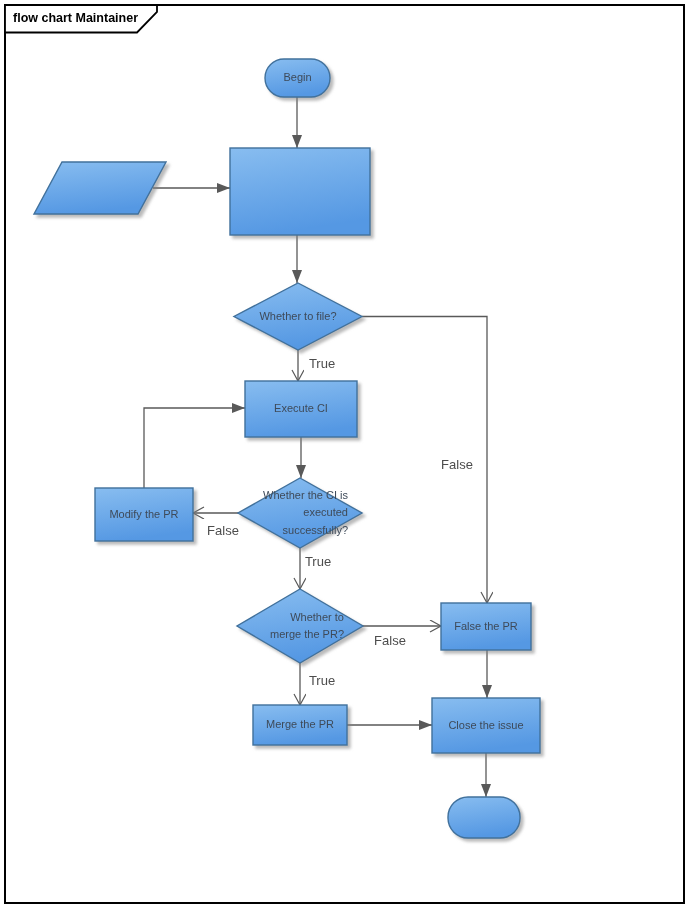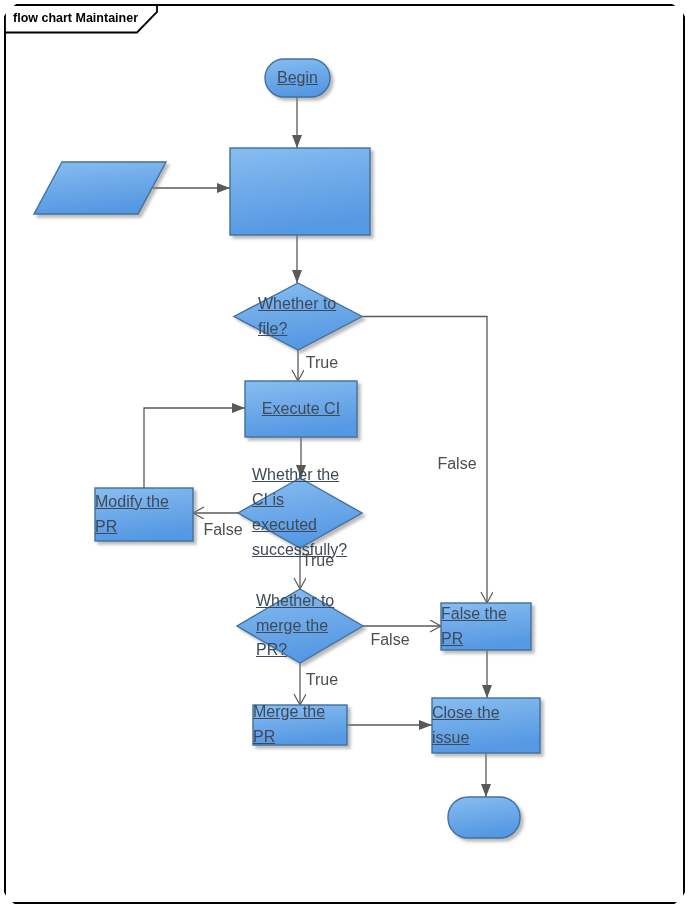--- a/index.html
+++ b/index.html
@@ -10,37 +10,35 @@
     --node-text:#3E4A59;
     --label-text:#4D4D4D;
   }
   html,body{margin:0;padding:0;background:#fff;}
   .stage{
     position:relative;
     width:689px;height:909px;
     background:#fff;
     font-family:"Liberation Sans",sans-serif;
     overflow:hidden;
-    border-radius:32px;
   }
   .layer{position:absolute;left:0;top:0;}
   .shape{filter:drop-shadow(3px 3px 1.5px rgba(130,130,130,0.55));}
   .node-label{
     position:absolute;
     display:flex;align-items:center;justify-content:center;
-    text-align:left;
-    font-size:16px;line-height:1.55;
+    text-align:right;
+    font-size:11px;line-height:1.55;
     color:var(--node-text);
     pointer-events:none;
-    text-decoration:underline;
   }
   .edge-label{
     position:absolute;
     transform:translate(-50%,-50%);
-    font-size:16px;
+    font-size:13px;
     color:var(--label-text);
     white-space:nowrap;
   }
   .diagram-title{
     position:absolute;
     left:13px;top:11px;
     font-size:12.5px;font-weight:bold;color:#000;
     white-space:nowrap;
   }
 </style>

